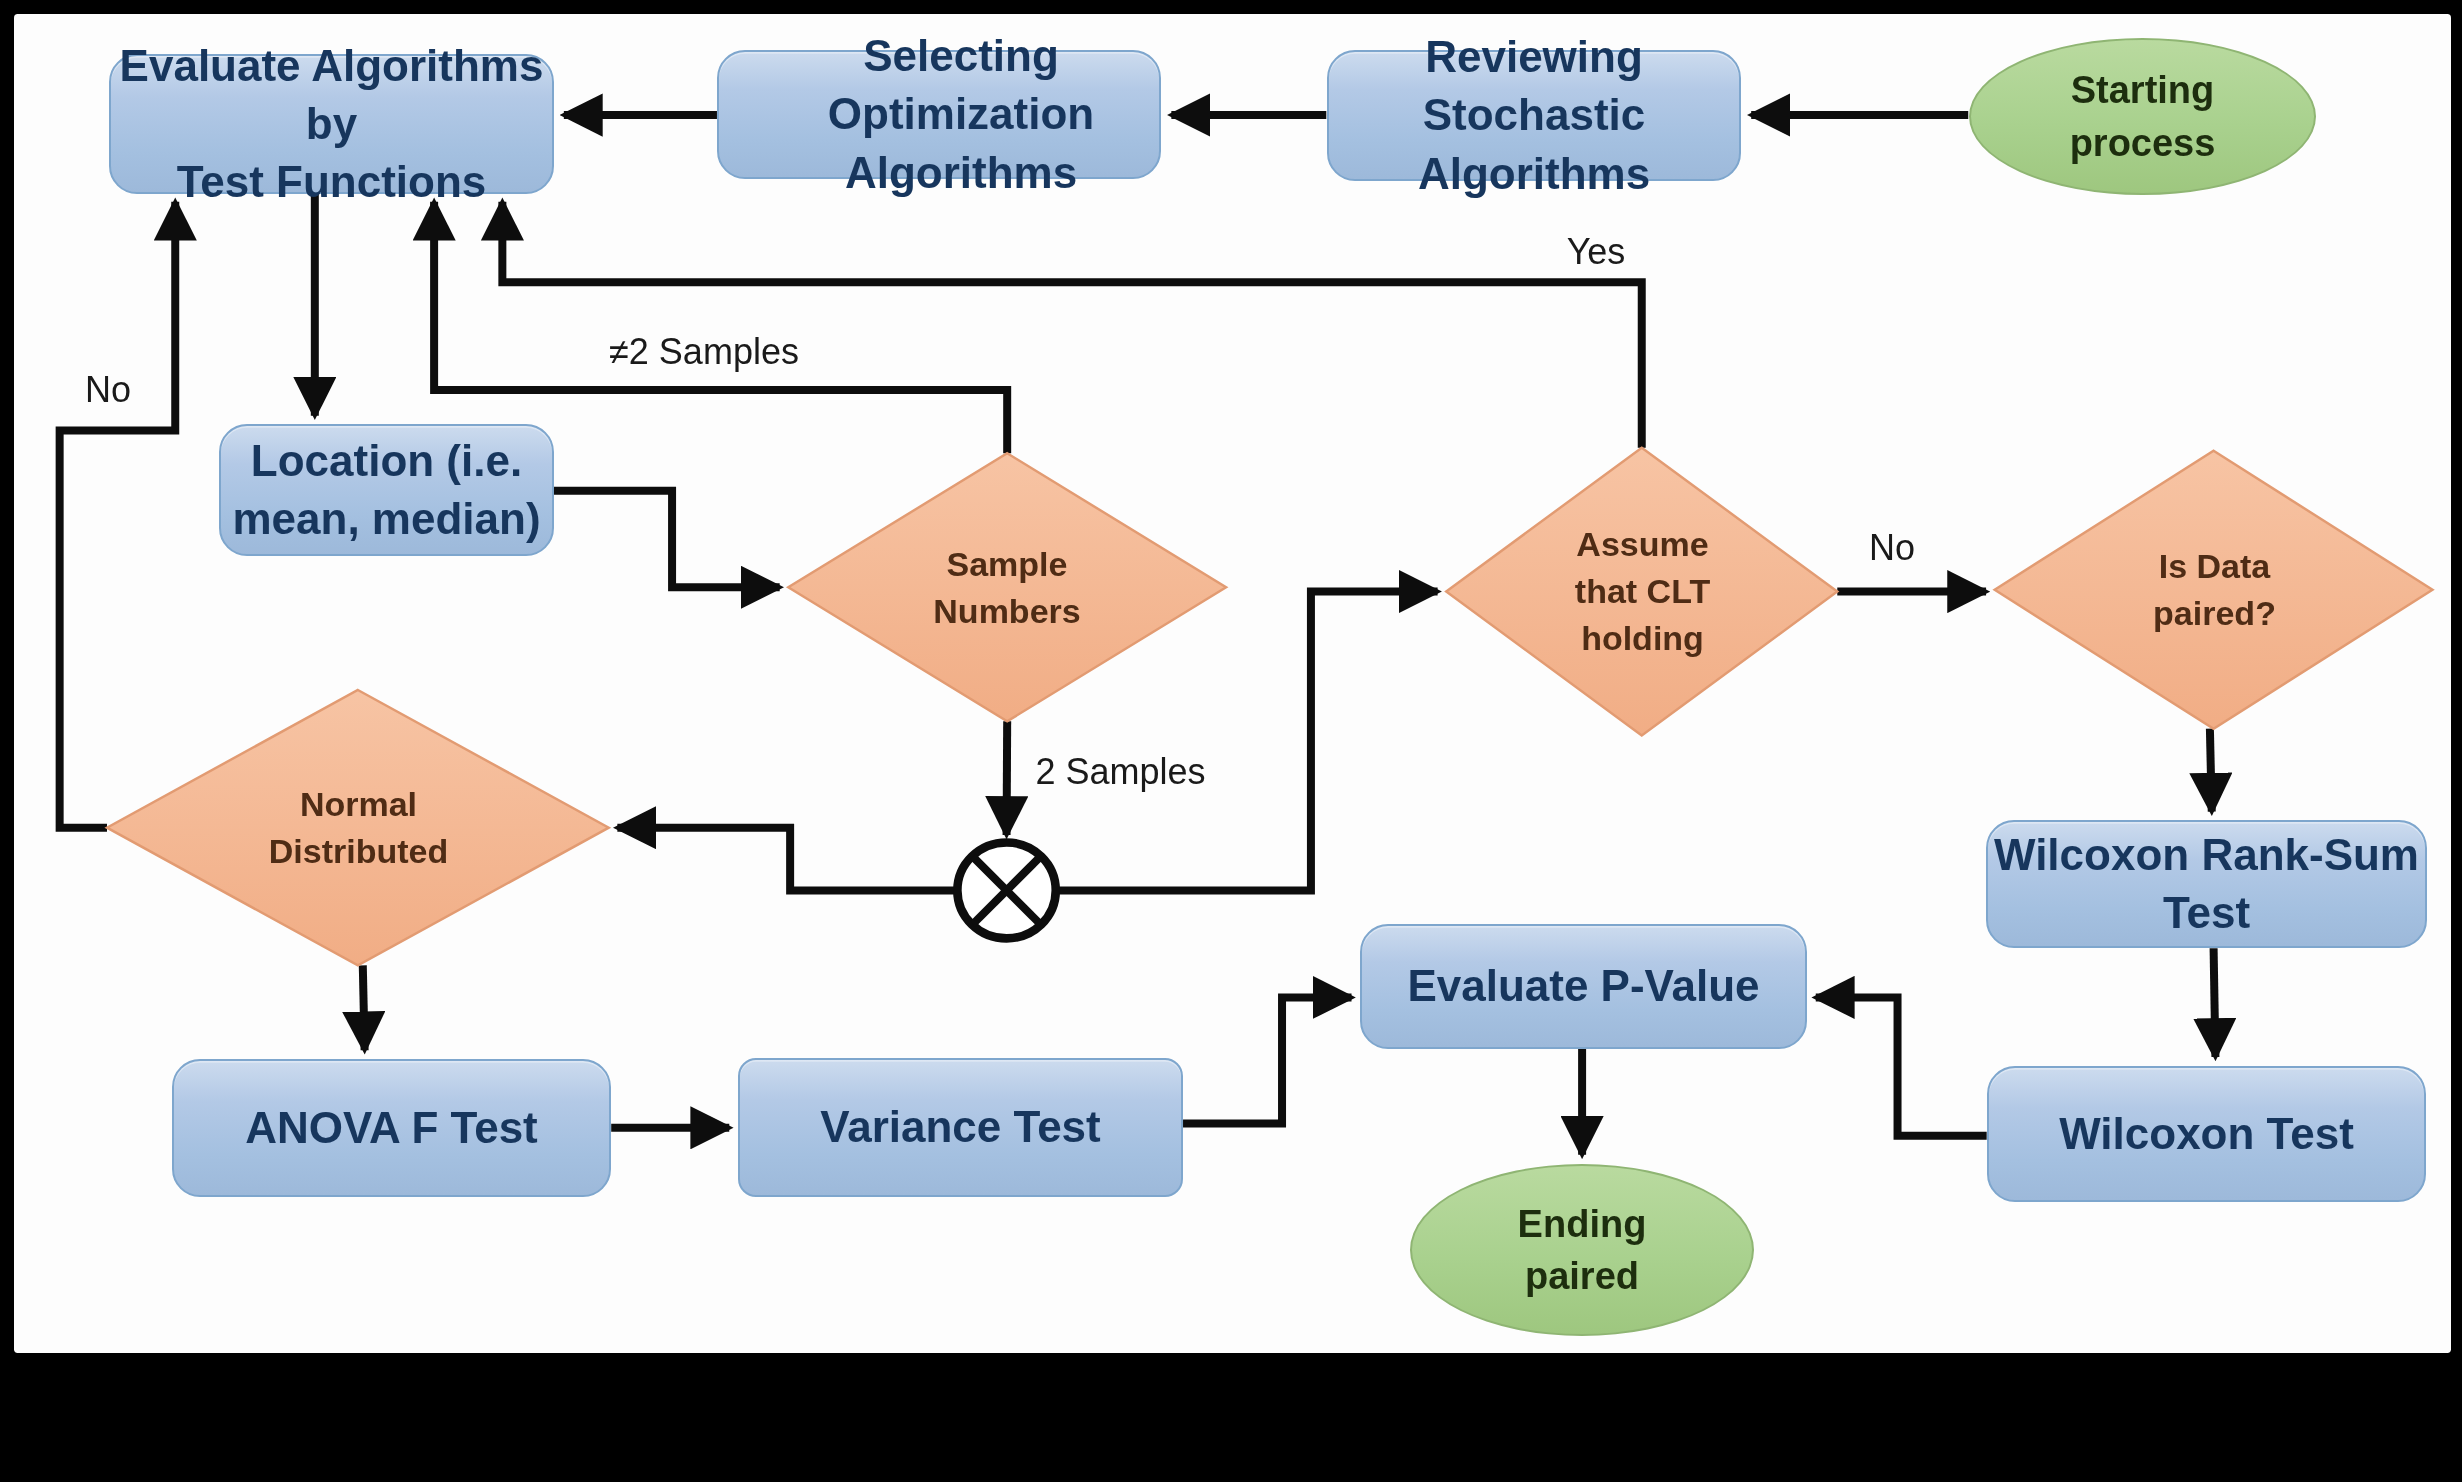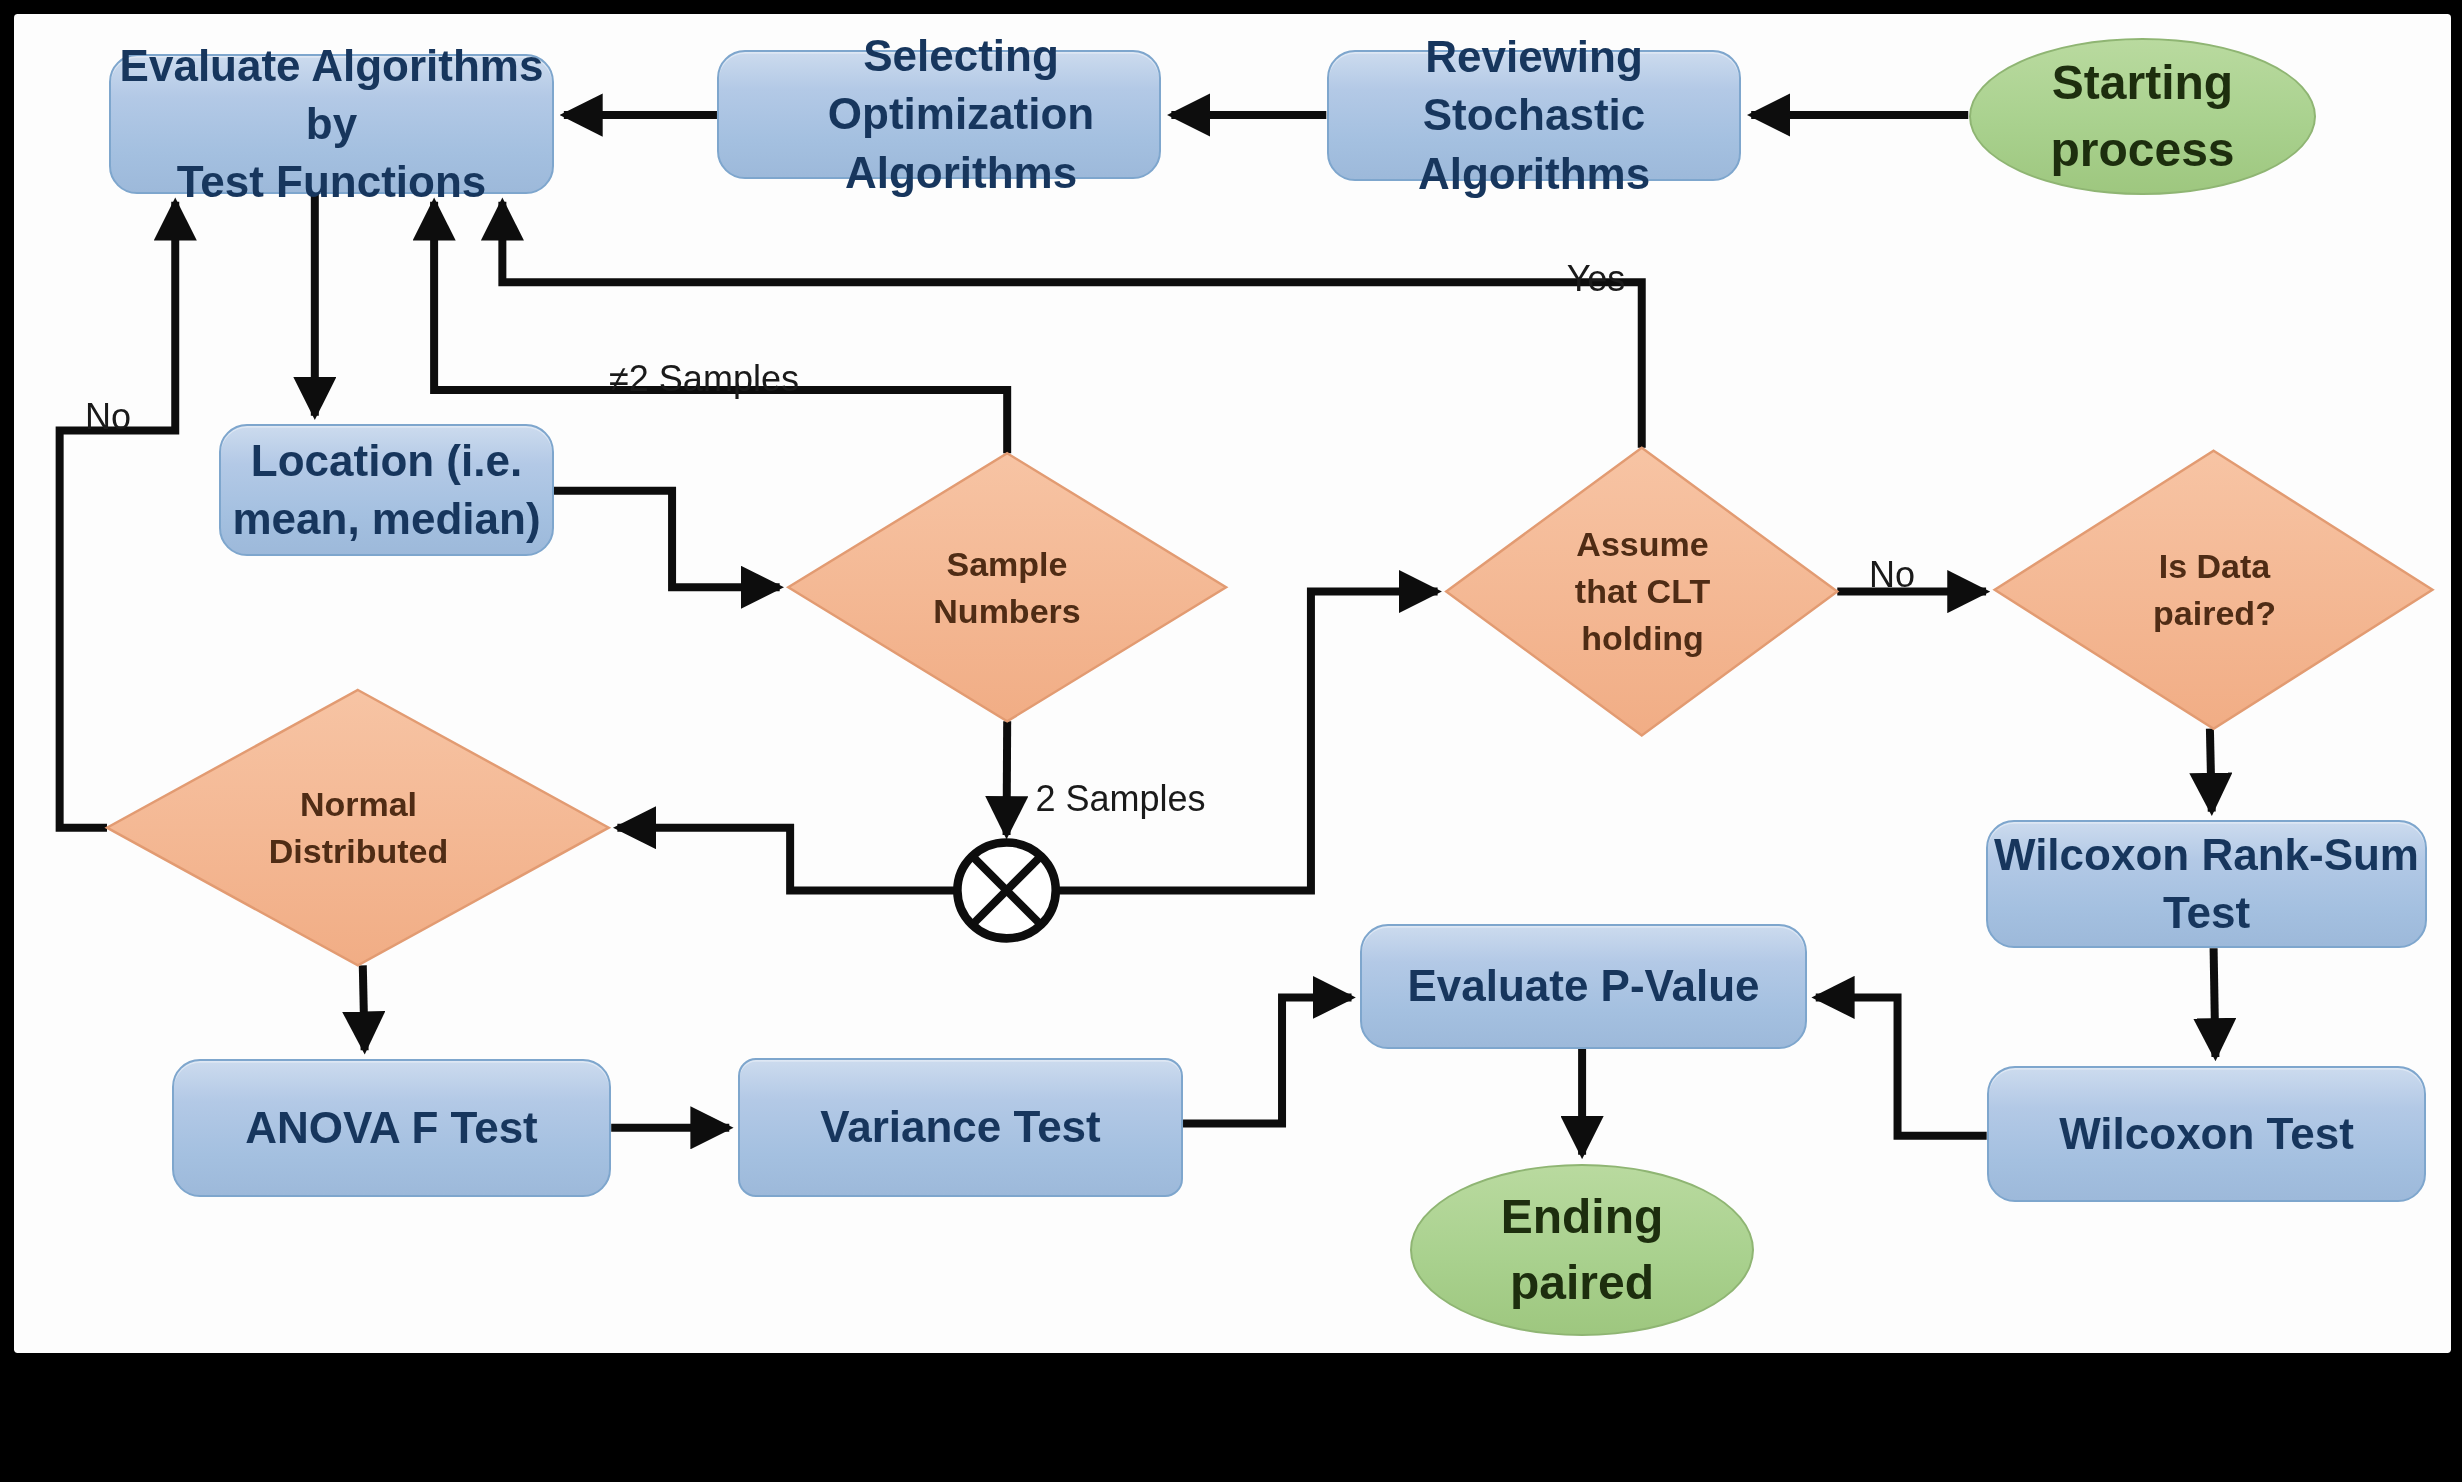--- a/index.html
+++ b/index.html
@@ -8,26 +8,26 @@
   .sheet{position:absolute;left:13.5px;top:13.5px;width:2437px;height:1339px;background:#fdfdfd;border-radius:3.7px;}
   .edges{position:absolute;left:0;top:0;width:2462px;height:1482px;}
   .node{position:absolute;display:flex;align-items:center;justify-content:center;
         text-align:center;white-space:pre-line;box-sizing:border-box;}
   .process{background:linear-gradient(180deg,#ccdbee 0%,#b3c9e6 30%,#a4c0e0 70%,#9db9da 100%);
            border:2.5px solid #7ea6cd;border-radius:28px;
            color:#17365d;font-weight:bold;font-size:44px;line-height:1.32;
            box-shadow:inset 0 1.8px 0 rgba(255,255,255,.35);}
   .terminator{background:linear-gradient(180deg,#b9da9f 0%,#a9d18e 55%,#9ec77f 100%);
               border:2.5px solid #8fb573;border-radius:50%;
-              color:#1d2e0e;font-weight:bold;font-size:48px;line-height:1.38;}
+              color:#1d2e0e;font-weight:bold;font-size:38px;line-height:1.38;}
   .diamond-label{position:absolute;display:flex;align-items:center;justify-content:center;
                  text-align:center;white-space:pre-line;color:#4f2c15;
                  font-weight:600;font-size:34px;line-height:1.38;}
   .edge-label{position:absolute;display:flex;align-items:center;justify-content:center;
-              text-align:center;color:#1a1a1a;font-size:36px;font-weight:400;white-space:pre-line;margin-top:27px;}
+              text-align:center;color:#1a1a1a;font-size:36px;font-weight:400;white-space:pre-line;}
 </style>
 </head>
 <body>
 
 <div class="stage">
   <div class="sheet"></div>
 
   <svg class="edges" viewBox="0 0 4004 2410">
     <defs>
       <marker id="arrow" viewBox="0 0 6 6" refX="5.4" refY="3" markerWidth="5.4" markerHeight="5.4" orient="auto-start-reverse" markerUnits="strokeWidth">

